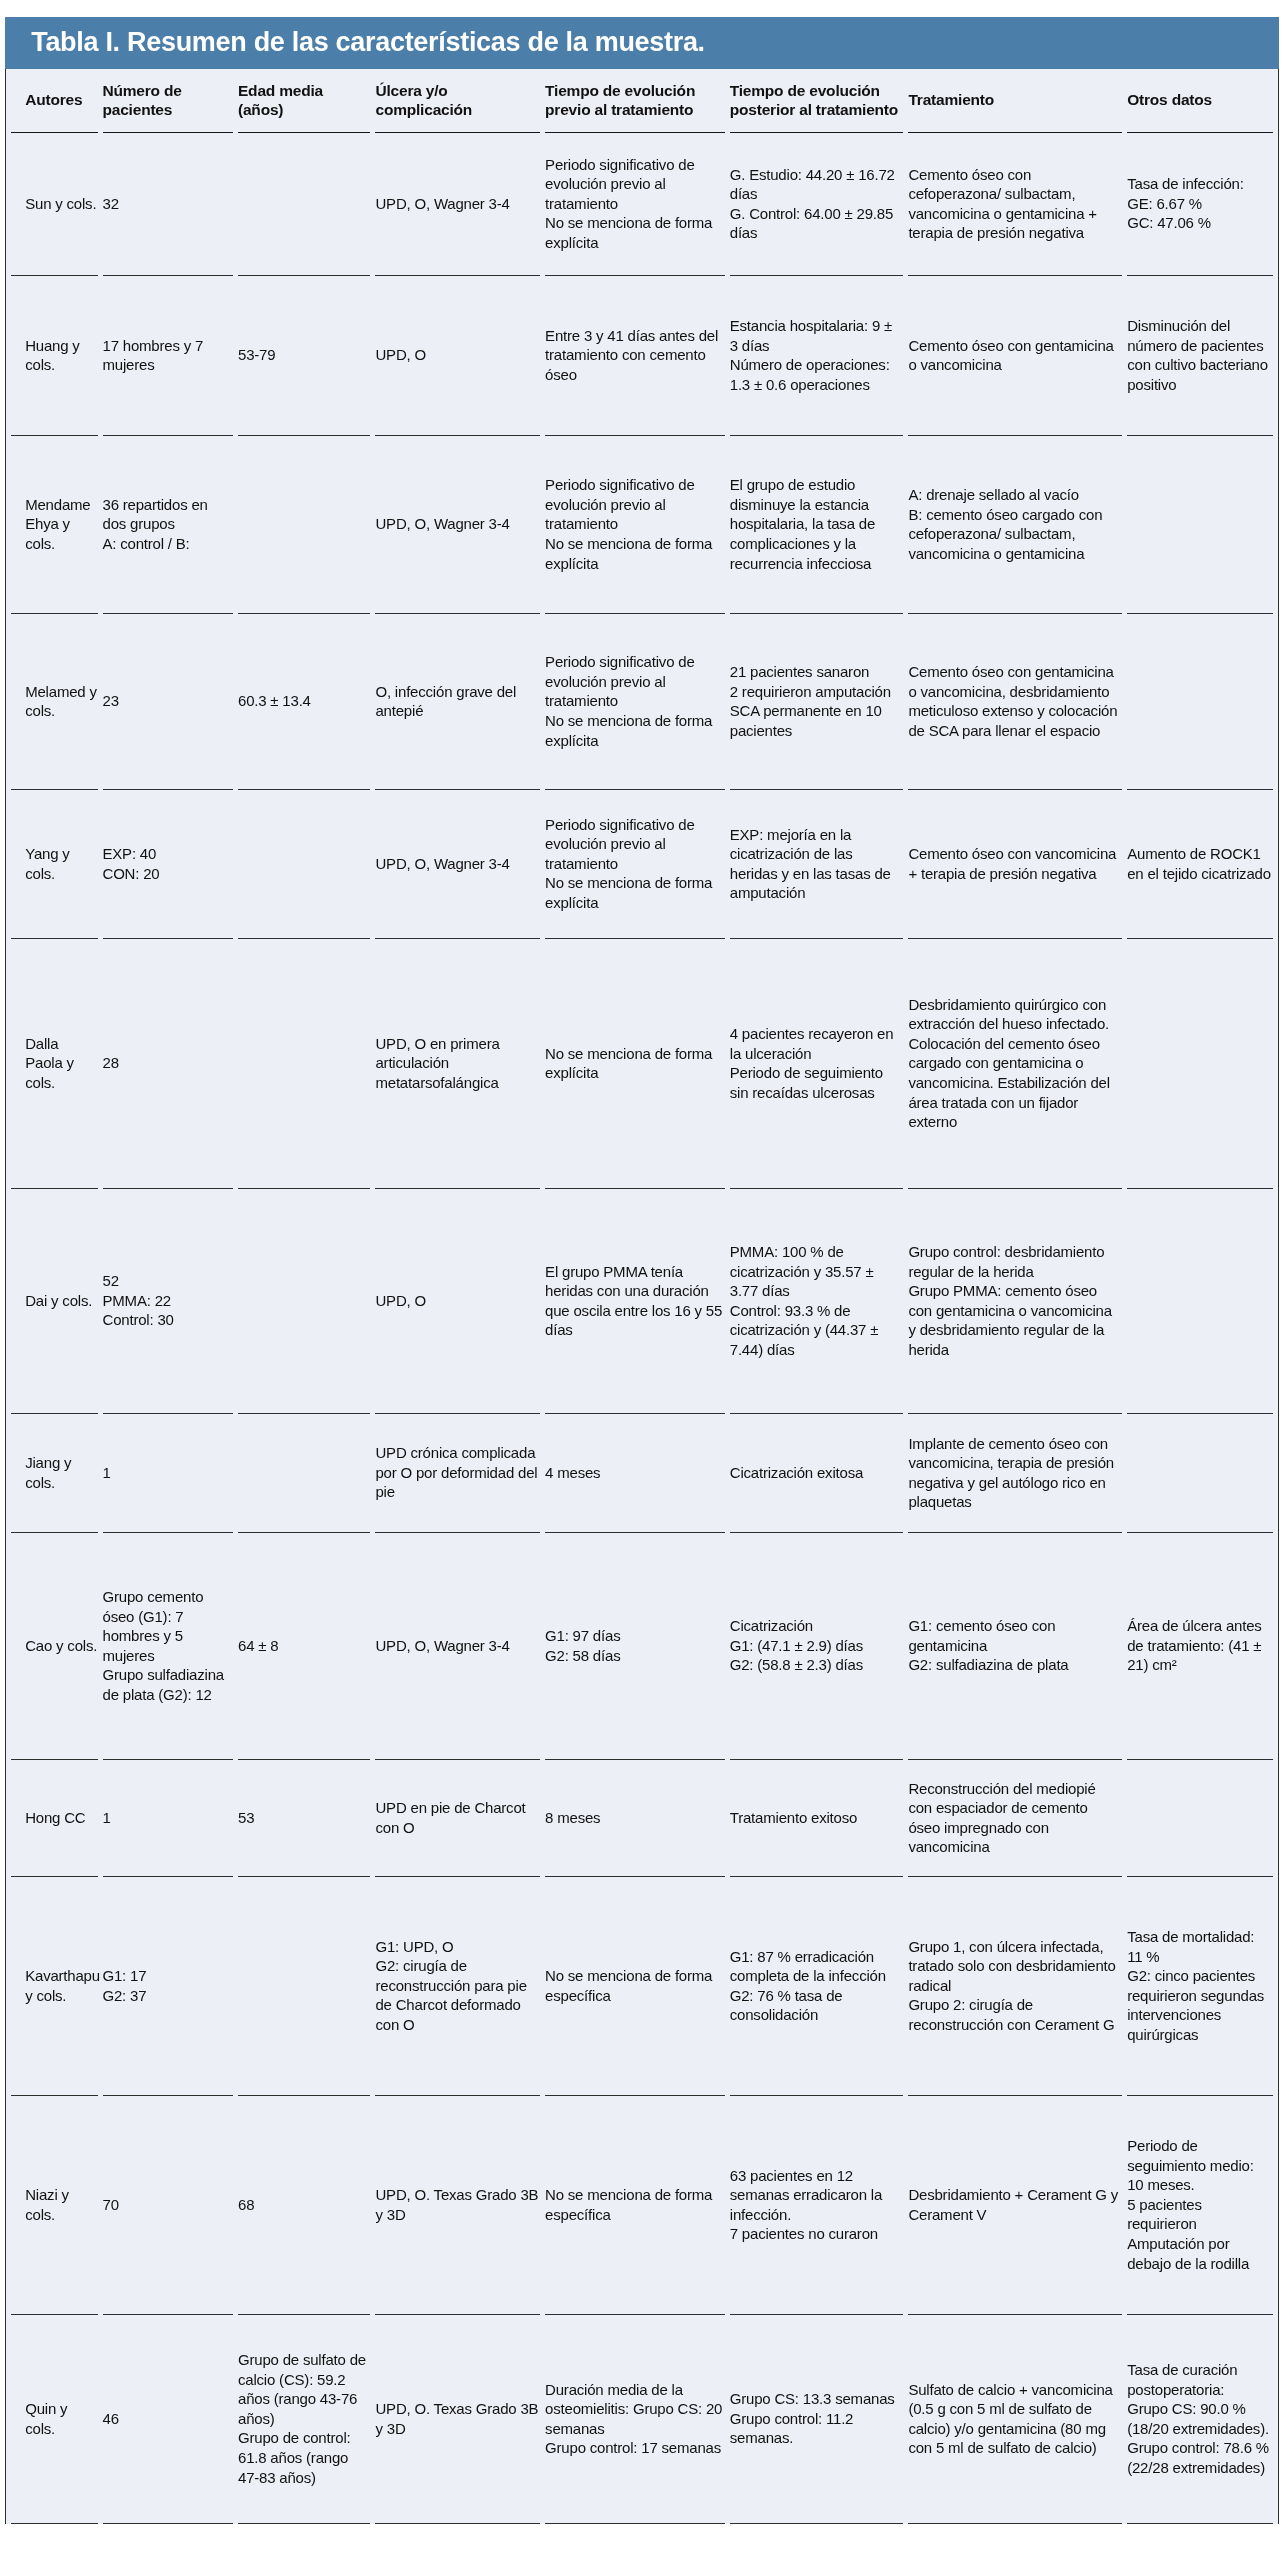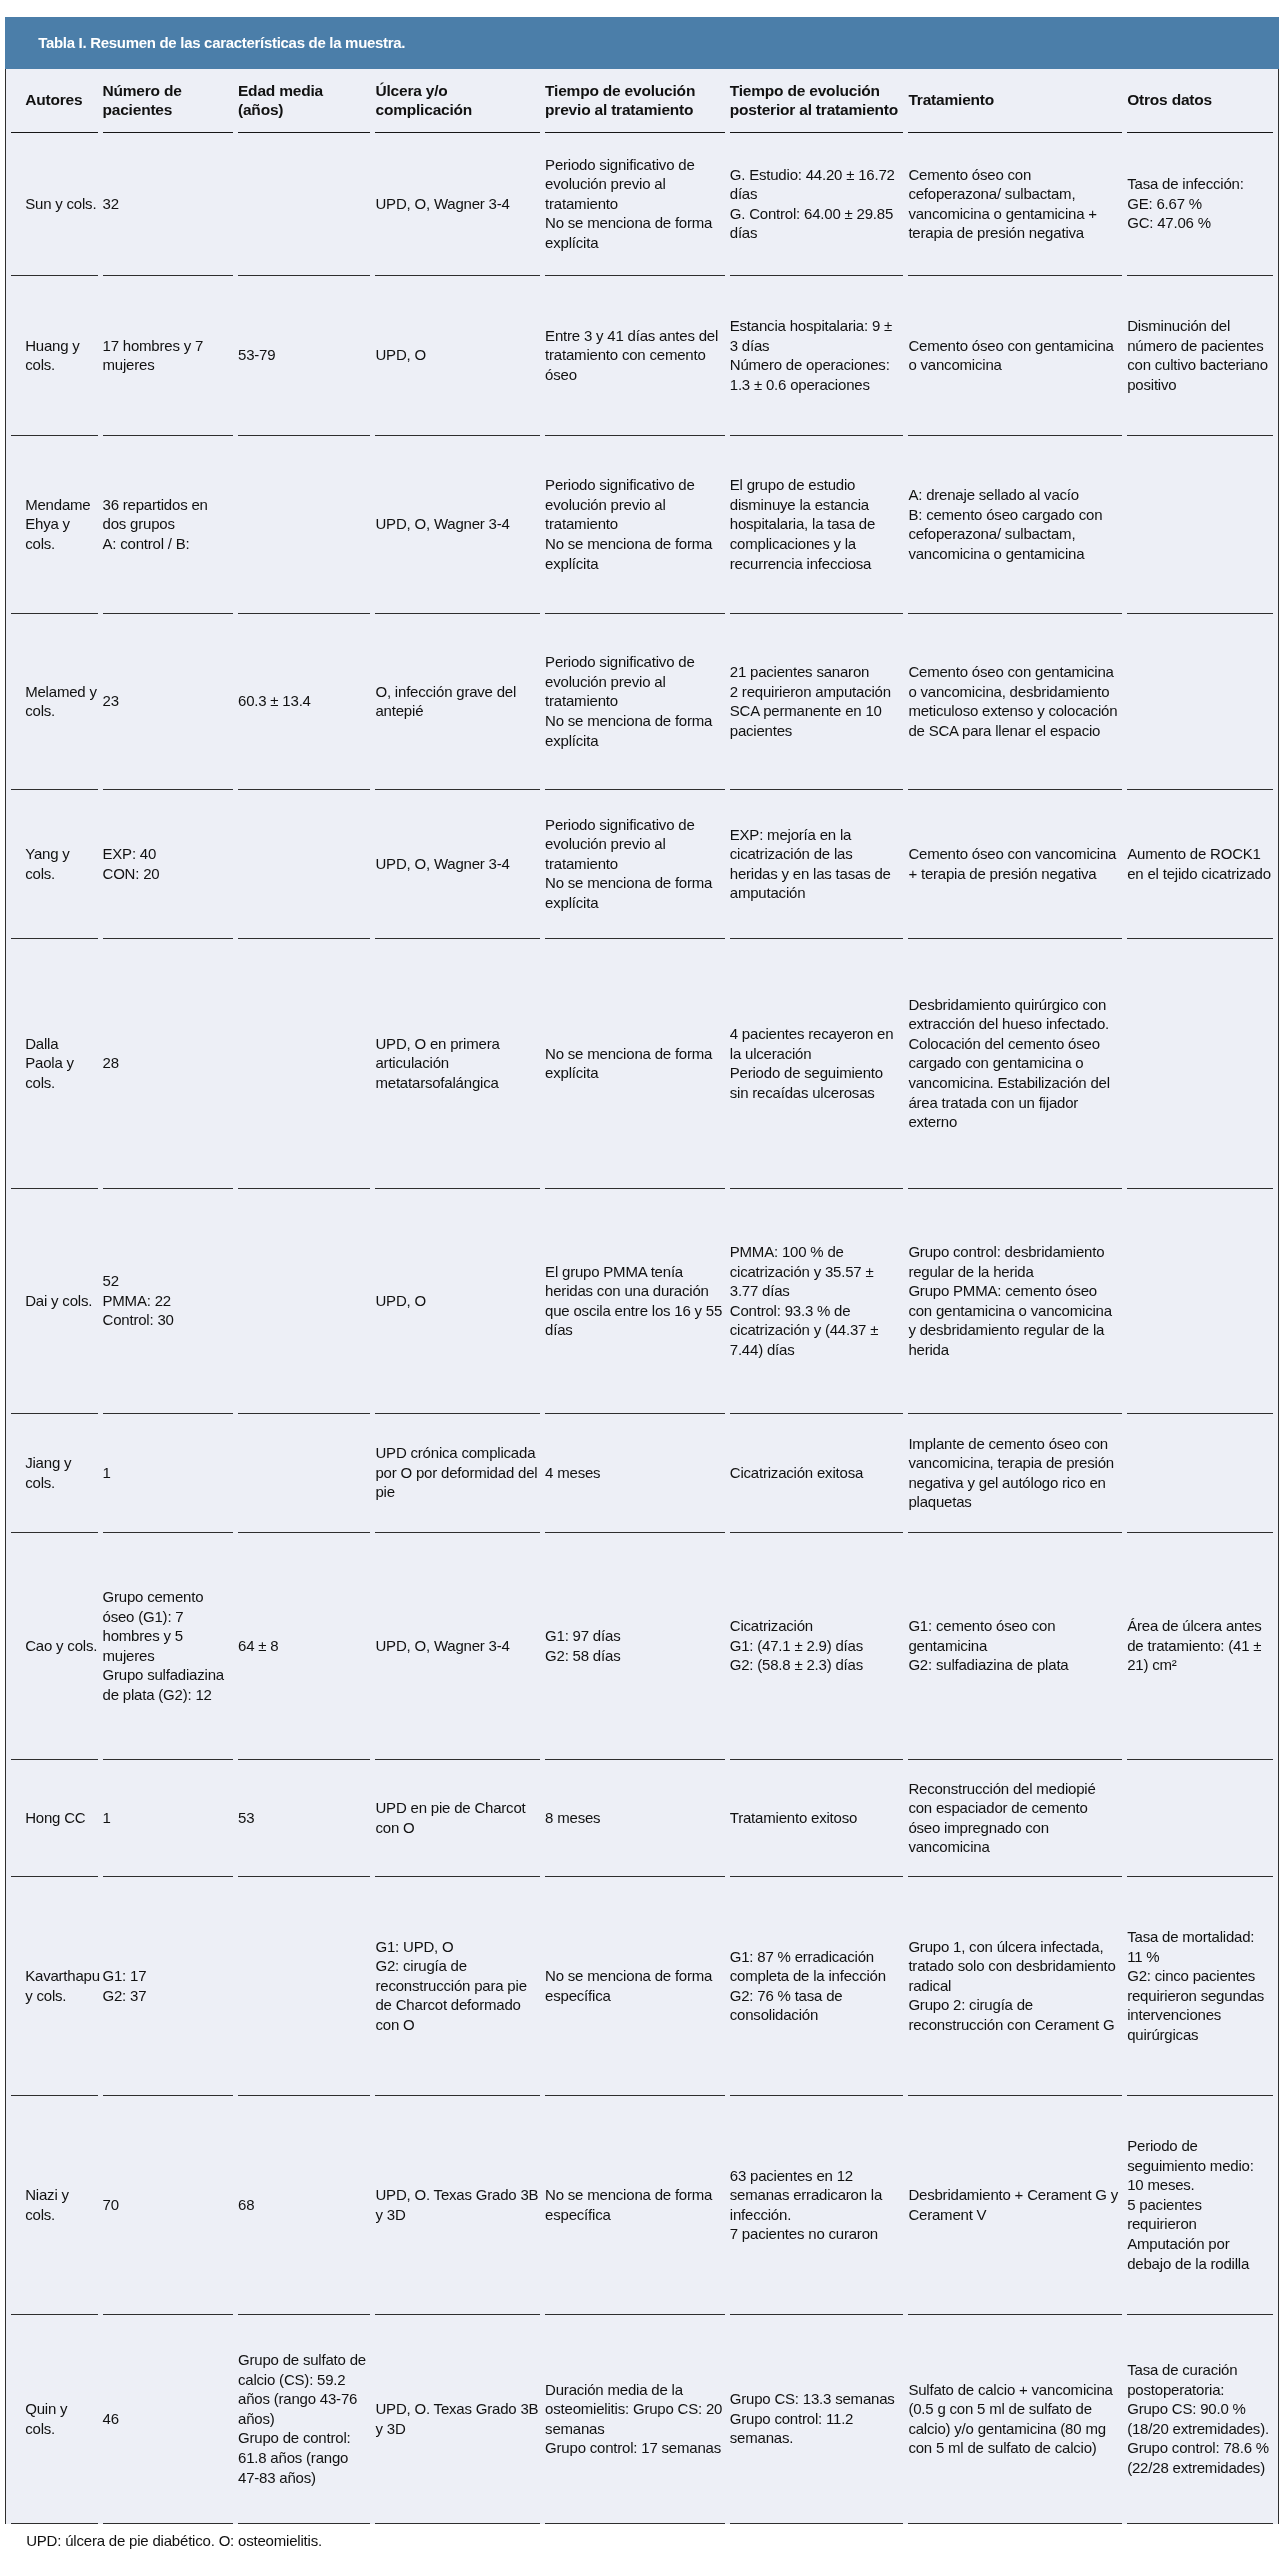--- a/index.html
+++ b/index.html
@@ -18,23 +18,23 @@
   }
   .page{width:1284px;min-height:2576px;padding:16.7px 5.2px 11.5px 5.2px;}
   .title-bar{
     background:var(--blue);
     height:52px;
     display:flex;
     align-items:center;
     padding-left:22px;
   }
   .title-bar h1{
-    margin:11px;
+    margin:4px;
     color:#ffffff;
-    font-size:15px;
+    font-size:27px;
     font-weight:bold;
     letter-spacing:-0.3px;
   }
   .body-borders{
     border-left:1.2px solid var(--rule);
     border-right:1.2px solid var(--rule);
   }
   table{
     width:100%;
     table-layout:fixed;
@@ -464,15 +464,14 @@
             </td>
             <td>
               <p>Tasa de curación postoperatoria:</p>
               <p>Grupo CS: 90.0 % (18/20 extremidades).</p>
               <p>Grupo control: 78.6 % (22/28 extremidades)</p>
             </td>
           </tr>
         </tbody>
     </table>
   </div>
-  <div class="footnote">UPD: úlcera de pie diabético. O: osteomielitis.</div>
 </div>
 
 
 </body></html>

